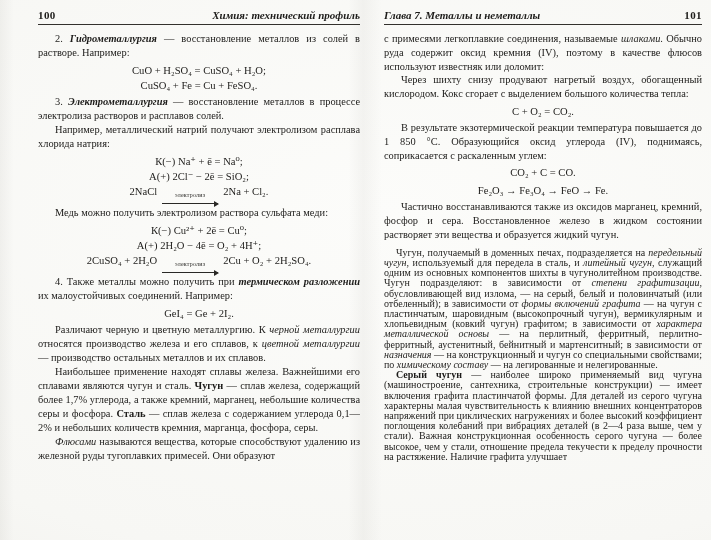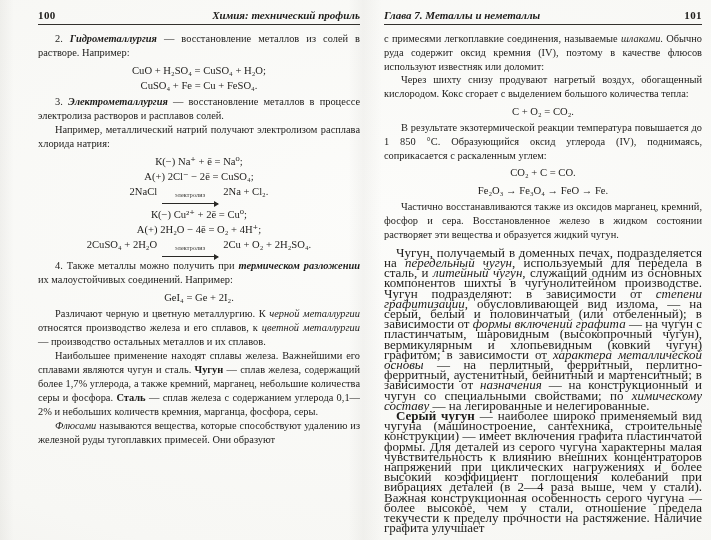--- a/index.html
+++ b/index.html
@@ -43,21 +43,21 @@
 
   .rxn { display:inline-flex; flex-direction:column; align-items:center; justify-content:flex-end;
          vertical-align:-2px; margin:0 5px; }
   .rxn-label { font-size:6px; line-height:6px; letter-spacing:0.2px; color:#2a2926; }
   .rxn-line  { position:relative; width:56px; height:5px; border-bottom:1.2px solid #2a2926; }
   .rxn-line::after {
     content:""; position:absolute; right:-1px; bottom:-3.6px; width:0; height:0;
     border-top:3px solid transparent; border-bottom:3px solid transparent; border-left:5px solid #2a2926;
   }
 
-  .fine { margin-top:6px; font-size:13px; line-height:10.2px; text-align:justify; }
+  .fine { margin-top:6px; font-size:10px; line-height:10.2px; text-align:justify; }
   .fine .para { text-indent:12px; }
 </style>
 </head>
 <body>
 
 <div class="spread">
   <div class="edge-shadow-left"></div>
   <div class="gutter-shadow"></div>
 
   <div class="page left">
@@ -73,27 +73,28 @@
         <div class="eq">CuO + H₂SO₄ = CuSO₄ + H₂O;</div>
         <div class="eq">CuSO₄ + Fe = Cu + FeSO₄.</div>
       </div>
 
       <p class="para"><span>3. </span><span class="bi">Электрометаллургия</span><span> — восстановление металлов в процессе электролиза растворов и расплавов солей.</span></p>
 
       <p class="para">Например, металлический натрий получают электролизом расплава хлорида натрия:</p>
 
       <div class="eqg">
         <div class="eq">К(−) Na⁺ + ē = Na⁰;</div>
-        <div class="eq">А(+) 2Cl⁻ − 2ē = CuSO₄;</div>
+        <div class="eq">А(+) 2Cl⁻ − 2ē = SiO₂;</div>
         <div class="eq"><span>2NaCl</span><span class="rxn">
               <span class="rxn-label">электролиз</span>
               <span class="rxn-line"></span>
             </span><span>2Na + Cl₂.</span></div>
       </div>
 
+      <p class="para">Медь можно получить электролизом раствора сульфата меди:</p>
 
       <div class="eqg">
         <div class="eq">К(−) Cu²⁺ + 2ē = Cu⁰;</div>
         <div class="eq">А(+) 2H₂O − 4ē = O₂ + 4H⁺;</div>
         <div class="eq"><span>2CuSO₄ + 2H₂O</span><span class="rxn">
               <span class="rxn-label">электролиз</span>
               <span class="rxn-line"></span>
             </span><span>2Cu + O₂ + 2H₂SO₄.</span></div>
       </div>
 

